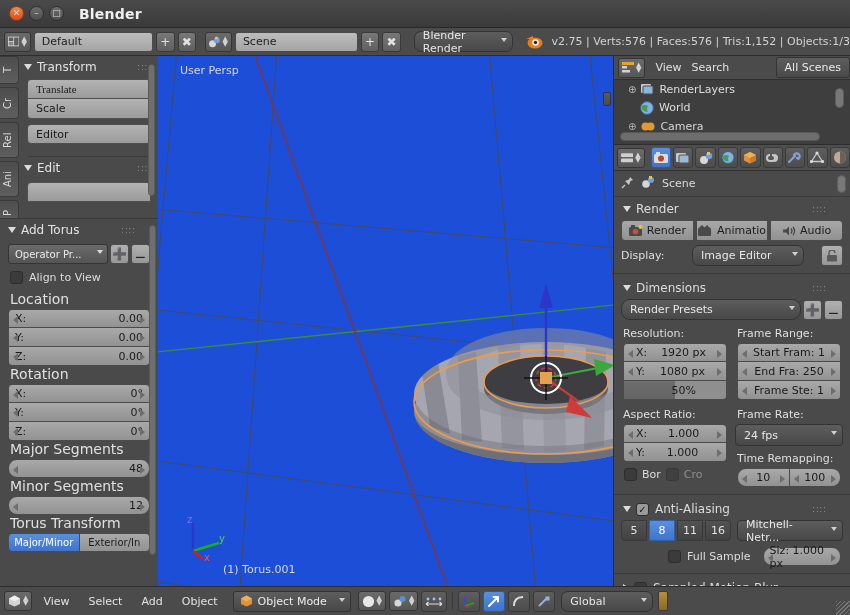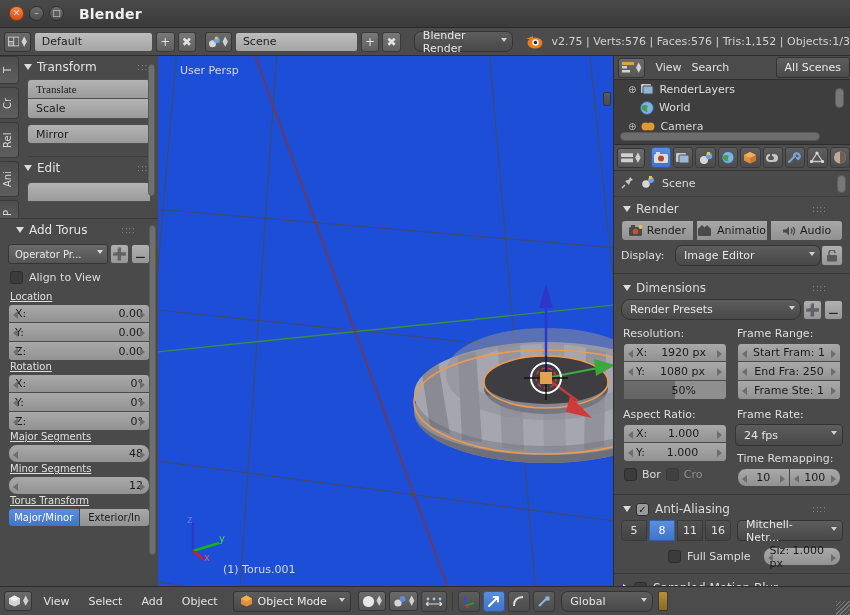--- a/index.html
+++ b/index.html
@@ -98,21 +98,21 @@
                border-top:4px solid #dadada; }
   .sqbtn { width:19px; height:20px; border-radius:3px;
            background:linear-gradient(#b0b0b0,#979797); border:1px solid #4d4d4d;
            display:flex; align-items:center; justify-content:center;
            color:#222; font-size:12px; }
   .cbrow { display:flex; align-items:center; gap:6px; margin:7px 4px; font-size:11px; }
   .cbox { width:13px; height:13px; border-radius:3px; background:#3b3b3b;
           border:1px solid #2d2d2d; display:flex; align-items:center;
           justify-content:center; font-size:10px; color:#e8e8e8; }
   .cbox.on { background:#9a9a9a; color:#1c1c1c; }
-  .seclabel { margin:0 4px 2px 4px; font-size:10px; color:#e0e0e0;text-decoration:underline; }
+  .seclabel { margin:0 4px 2px 4px; font-size:14px; color:#e0e0e0; }
   .numfield { height:19px; margin:0 2px; border:1px solid #4b4b4b;
               background:linear-gradient(#a9a9a9,#929292);
               display:flex; align-items:center; font-size:11px; color:#1b1b1b;
               padding:0 6px; position:relative; }
   .numfield.t { border-radius:4px 4px 0 0; }
   .numfield.m { border-top:none; }
   .numfield.b { border-top:none; border-radius:0 0 4px 4px; }
   .numfield.s { border-radius:9px; }
   .numfield .lab { }
   .numfield .val { margin-left:auto; }
@@ -165,21 +165,21 @@
             border-bottom:1px solid #3d3d3d; font-size:11px; }
   .pblock { padding:0 7px; }
   .pbtitle { display:flex; align-items:center; padding:5px 2px 4px 2px; font-size:12px; }
   .prow { display:flex; gap:3px; margin-bottom:4px; }
   .pbtn { flex:1; height:21px; background:linear-gradient(#a8a8a8,#919191);
           border:1px solid #4b4b4b; color:#1b1b1b; font-size:11px;
           display:flex; align-items:center; justify-content:center; gap:4px; overflow:hidden; }
   .pbtn.first { border-radius:4px 0 0 4px; }
   .pbtn.mid { border-left:none; }
   .pbtn.last { border-left:none; border-radius:0 4px 4px 0; }
-  .lblrow { display:flex; align-items:center; gap:0; margin-bottom:5px; }
+  .lblrow { display:flex; align-items:center; gap:17px; margin-bottom:5px; }
   .lblrow .l { font-size:11px; color:#dedede; }
   .twocol { display:flex; gap:6px; }
   .col { flex:1; }
   .colhdr { font-size:11px; color:#dedede; margin:3px 0 3px 2px; }
   .hr { height:1px; background:#3a3a3a; margin:7px 0 2px 0; }
   .pctbar { height:19px; margin:0 2px; border:1px solid #4b4b4b; border-top:none;
             border-radius:0 0 4px 4px; background:#8f8f8f;
             display:flex; align-items:center; justify-content:flex-end;
             padding-right:30px; font-size:11px; color:#1b1b1b; position:relative; }
   .pctbar .fill { position:absolute; left:0; top:0; bottom:0; width:50%;
@@ -278,36 +278,36 @@
 
     <div class="toolpanel">
       <div class="paneltitle">
         <span class="tri"></span>
         <span>Transform</span>
         <span class="grip">::::</span>
       </div>
       <div class="btnstack">
         <div class="opbtn first">Translate</div>
         <div class="opbtn last">Scale</div>
-        <div class="opbtn single">Mirror</div>
+        <div class="opbtn single">Editor</div>
       </div>
       <div style="height:1px;background:#3c3c3c;margin:12px 8px 0 8px;"></div>
       <div class="paneltitle">
         <span class="tri"></span>
         <span>Edit</span>
         <span class="grip">::::</span>
       </div>
       <div class="btnstack" style="margin-top:4px;">
         <div class="opbtn first"></div>
       </div>
       <div class="vscroll" style="top:8px; height:132px; right:3px;"></div>
     </div>
 
     <div class="oppanel">
-      <div class="paneltitle" style="padding-left:8px;margin-left:8px;">
+      <div class="paneltitle" style="padding-left:8px;">
         <span class="tri"></span>
         <span>Add Torus</span>
         <span class="grip" style="margin-right:16px;">::::</span>
       </div>
       <div class="opinner">
         <div class="row-enum">
           <div class="enumlight">Operator Pr...</div>
           <div class="sqbtn">➕</div>
           <div class="sqbtn">⚊</div>
         </div>

